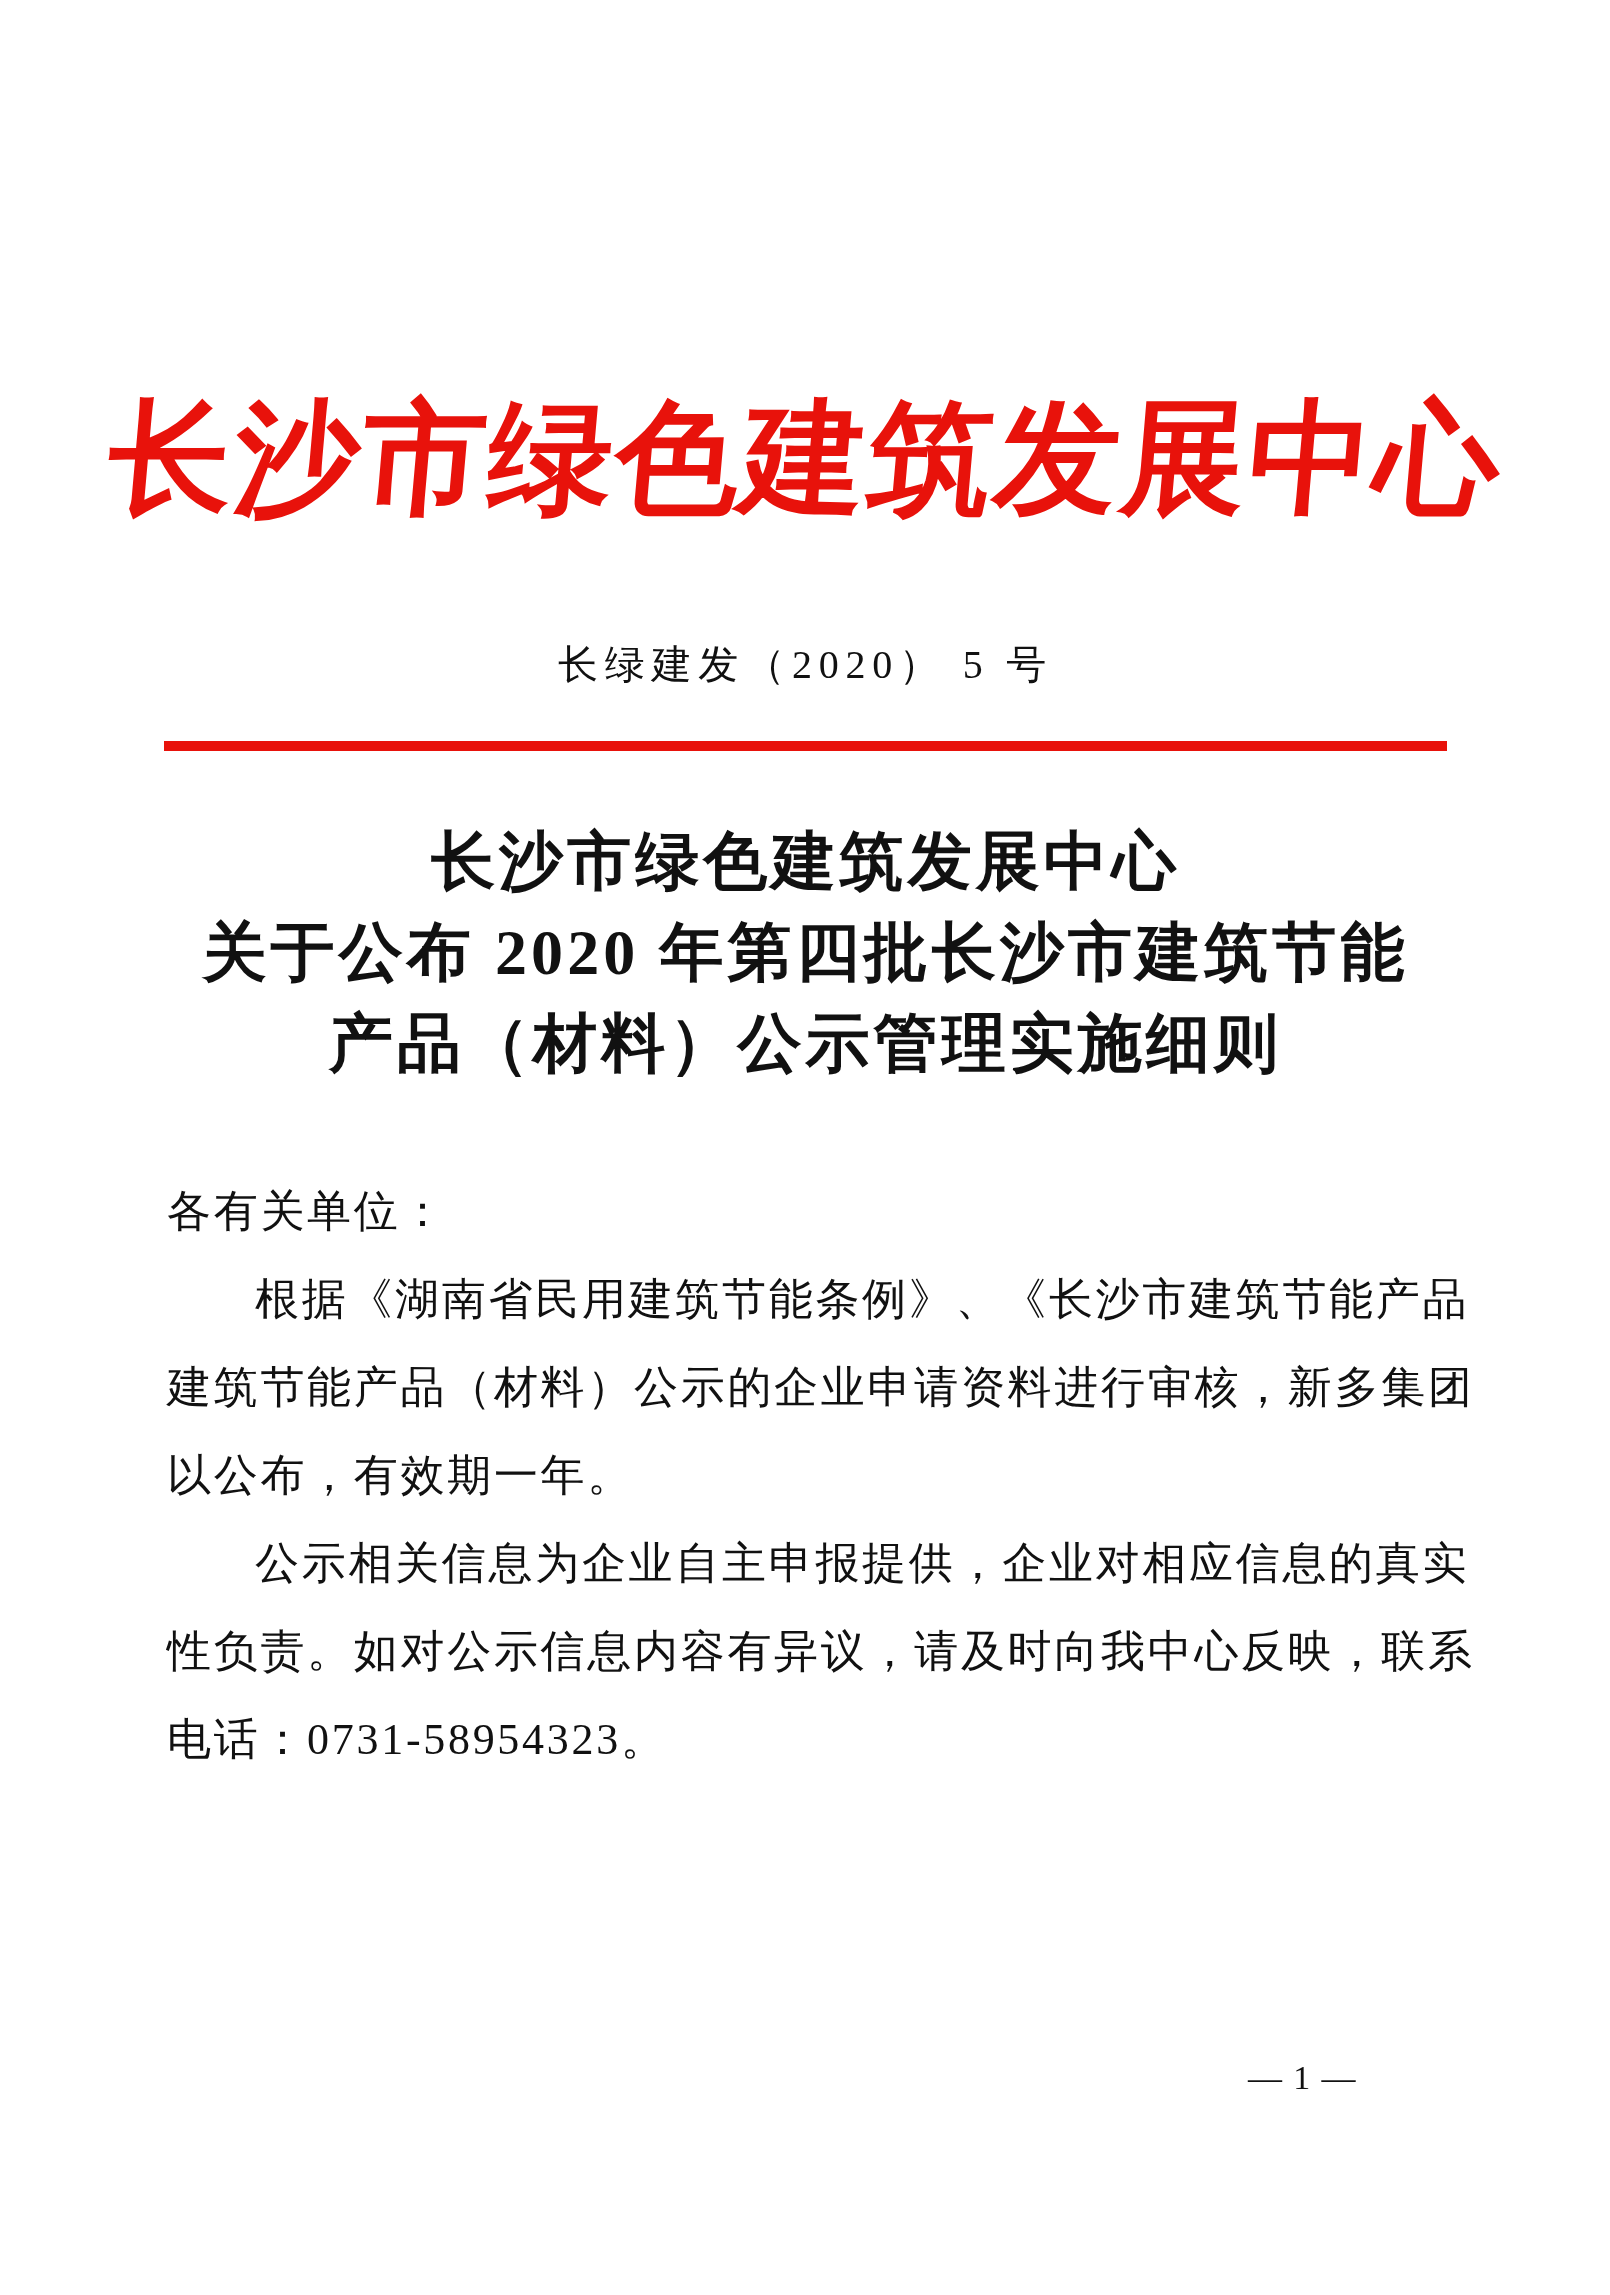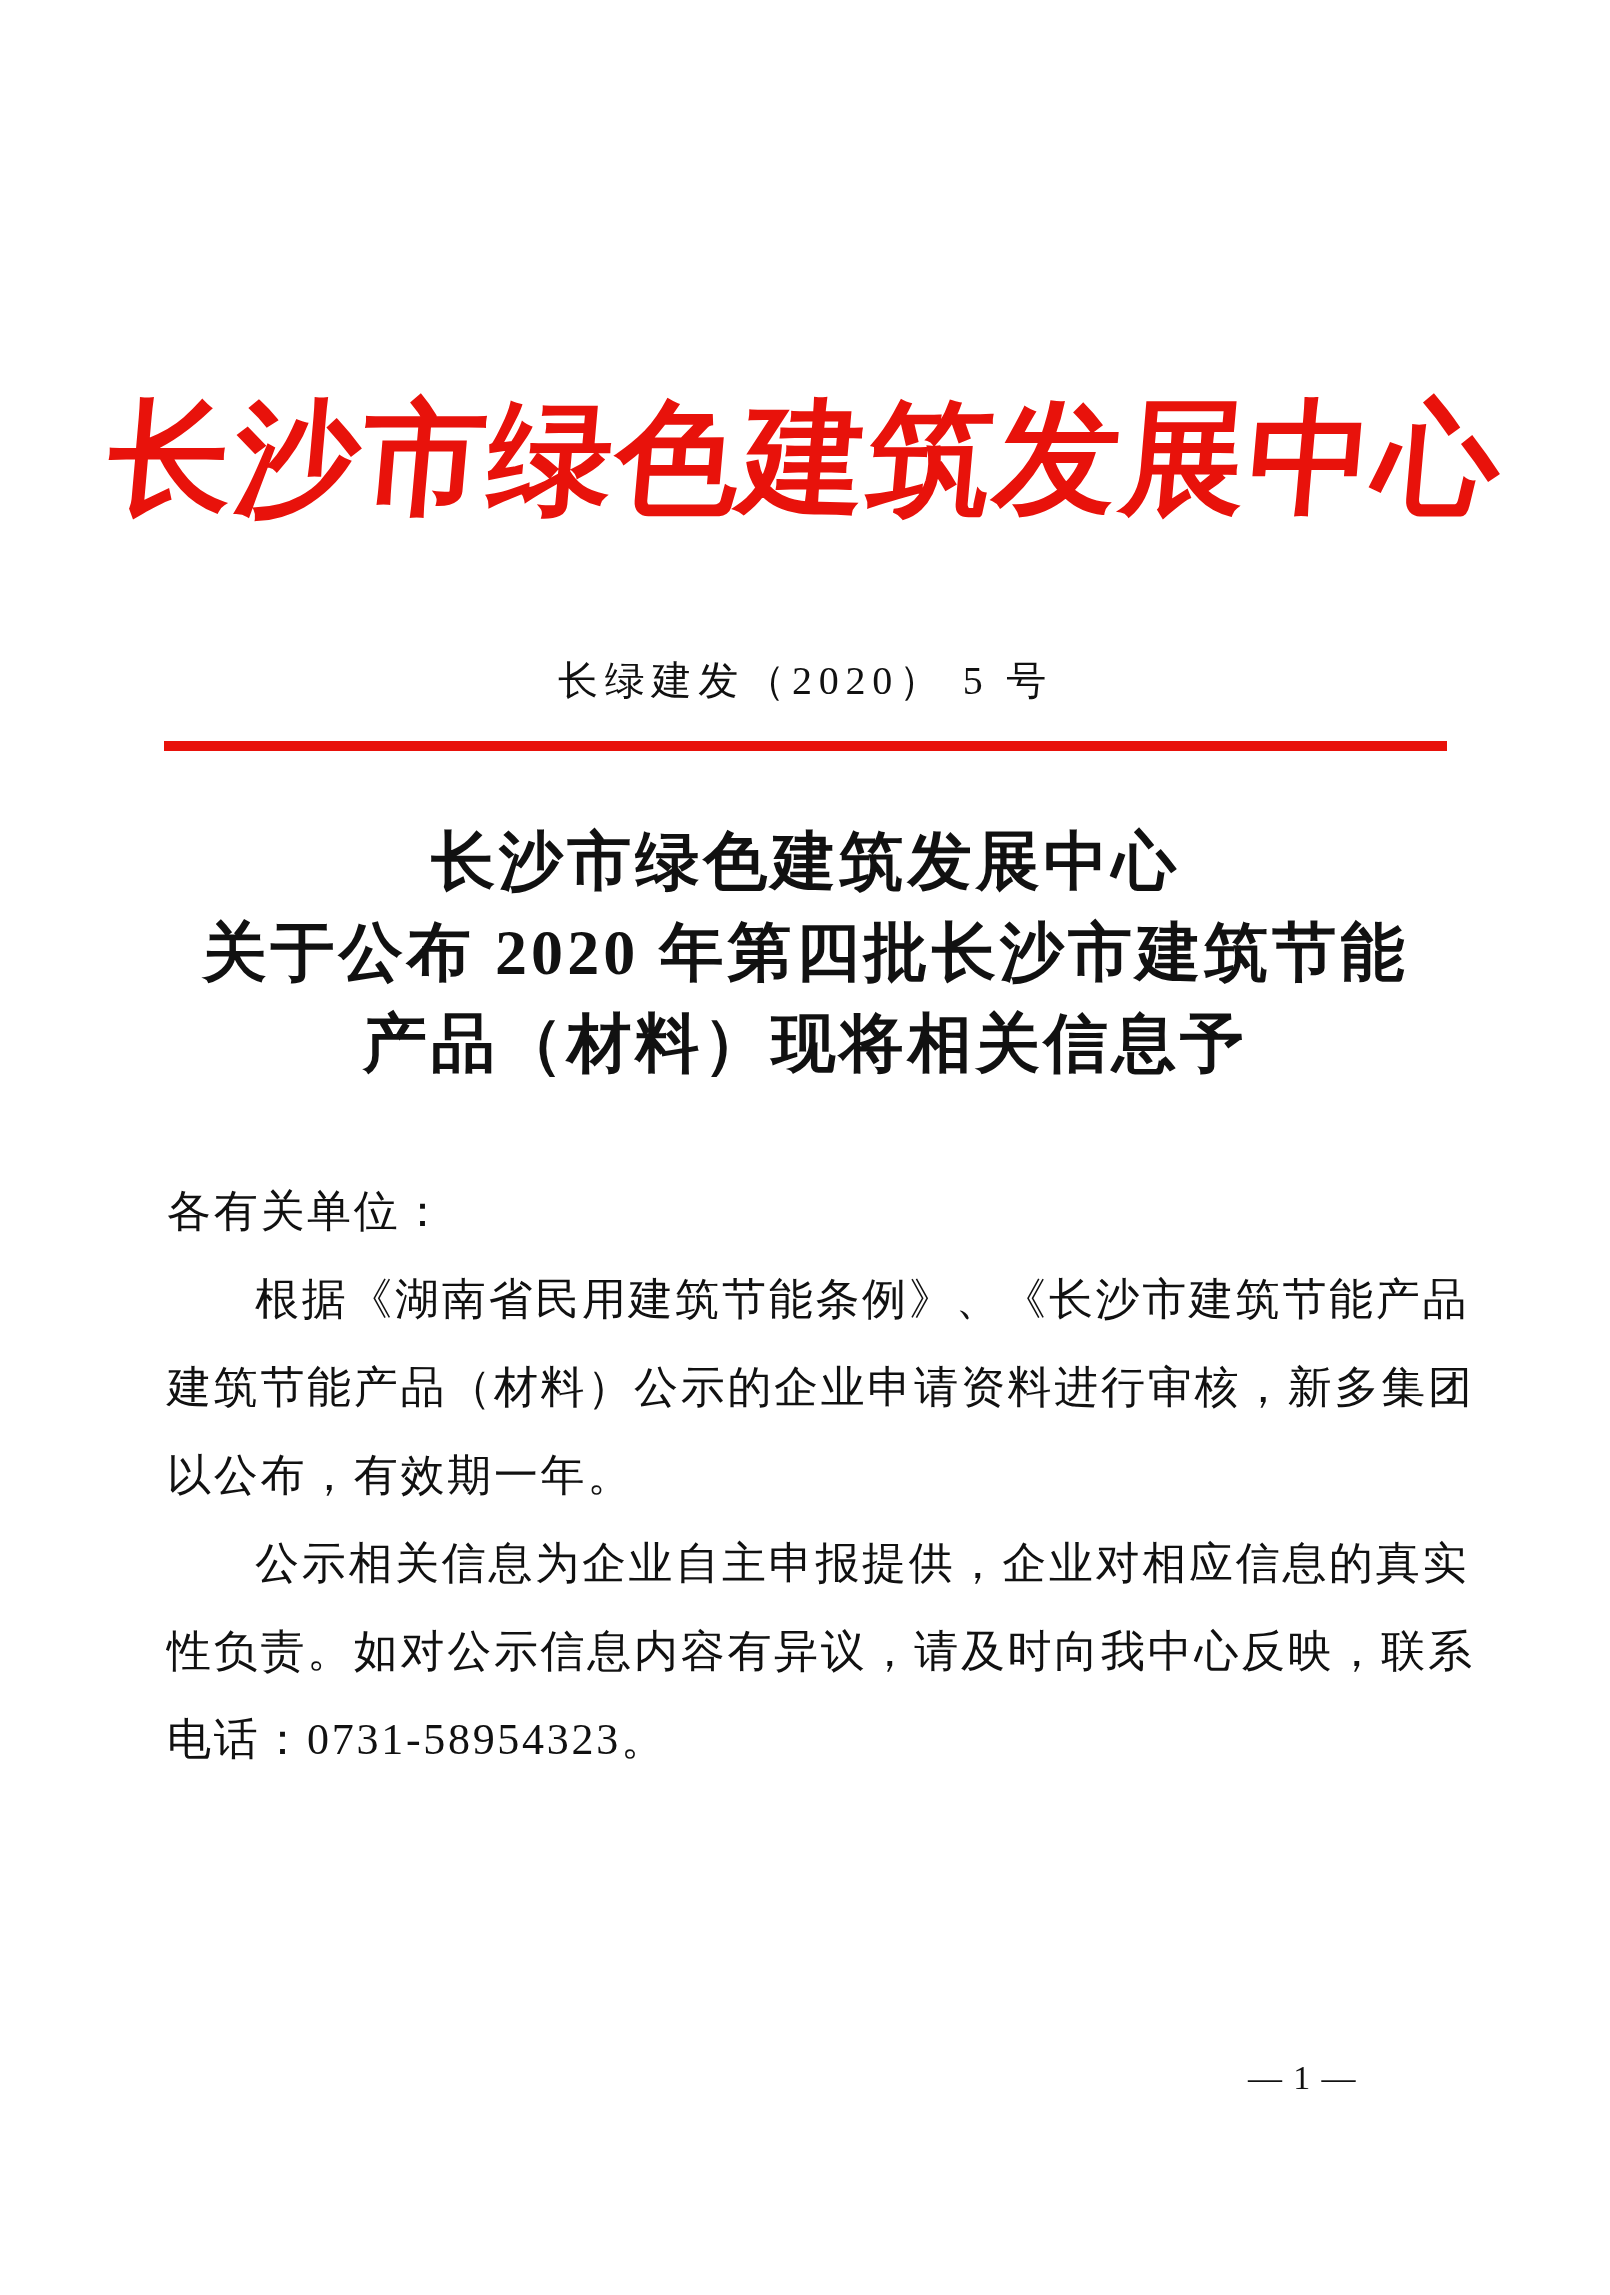--- a/index.html
+++ b/index.html
@@ -28,21 +28,21 @@
     font-size: 124px;
     line-height: 157px;
     font-weight: 900;
     color: var(--accent-red);
     letter-spacing: 2.7px;
     transform: skewX(-5deg);
     white-space: nowrap;
   }
   .doc-number {
     position: absolute;
-    top: 650px;
+    top: 634px;
     left: 0;
     width: 100%;
     text-align: center;
     font-size: 40px;
     line-height: 61px;
     letter-spacing: 6.8px;
     white-space: nowrap;
   }
   .red-rule {
     position: absolute;
@@ -100,21 +100,21 @@
 
   <div class="masthead-title">长沙市绿色建筑发展中心</div>
 
   <div class="doc-number">长绿建发（2020） 5 号</div>
 
   <div class="red-rule"></div>
 
   <div class="subject-title">
     <div>长沙市绿色建筑发展中心</div>
     <div>关于公布 2020 年第四批长沙市建筑节能</div>
-    <div>产品（材料）现将相关信息予</div>
+    <div>产品（材料）公示管理实施细则</div>
   </div>
 
   <div class="document-body">
     <div class="salutation">各有关单位：</div>
 
     <div>
         <div class="body-line indented">根据《湖南省民用建筑节能条例》、《长沙市建筑节能产品</div>
         <div class="body-line">建筑节能产品（材料）公示的企业申请资料进行审核，新多集团</div>
         <div class="body-line">以公布，有效期一年。</div>
       </div>

